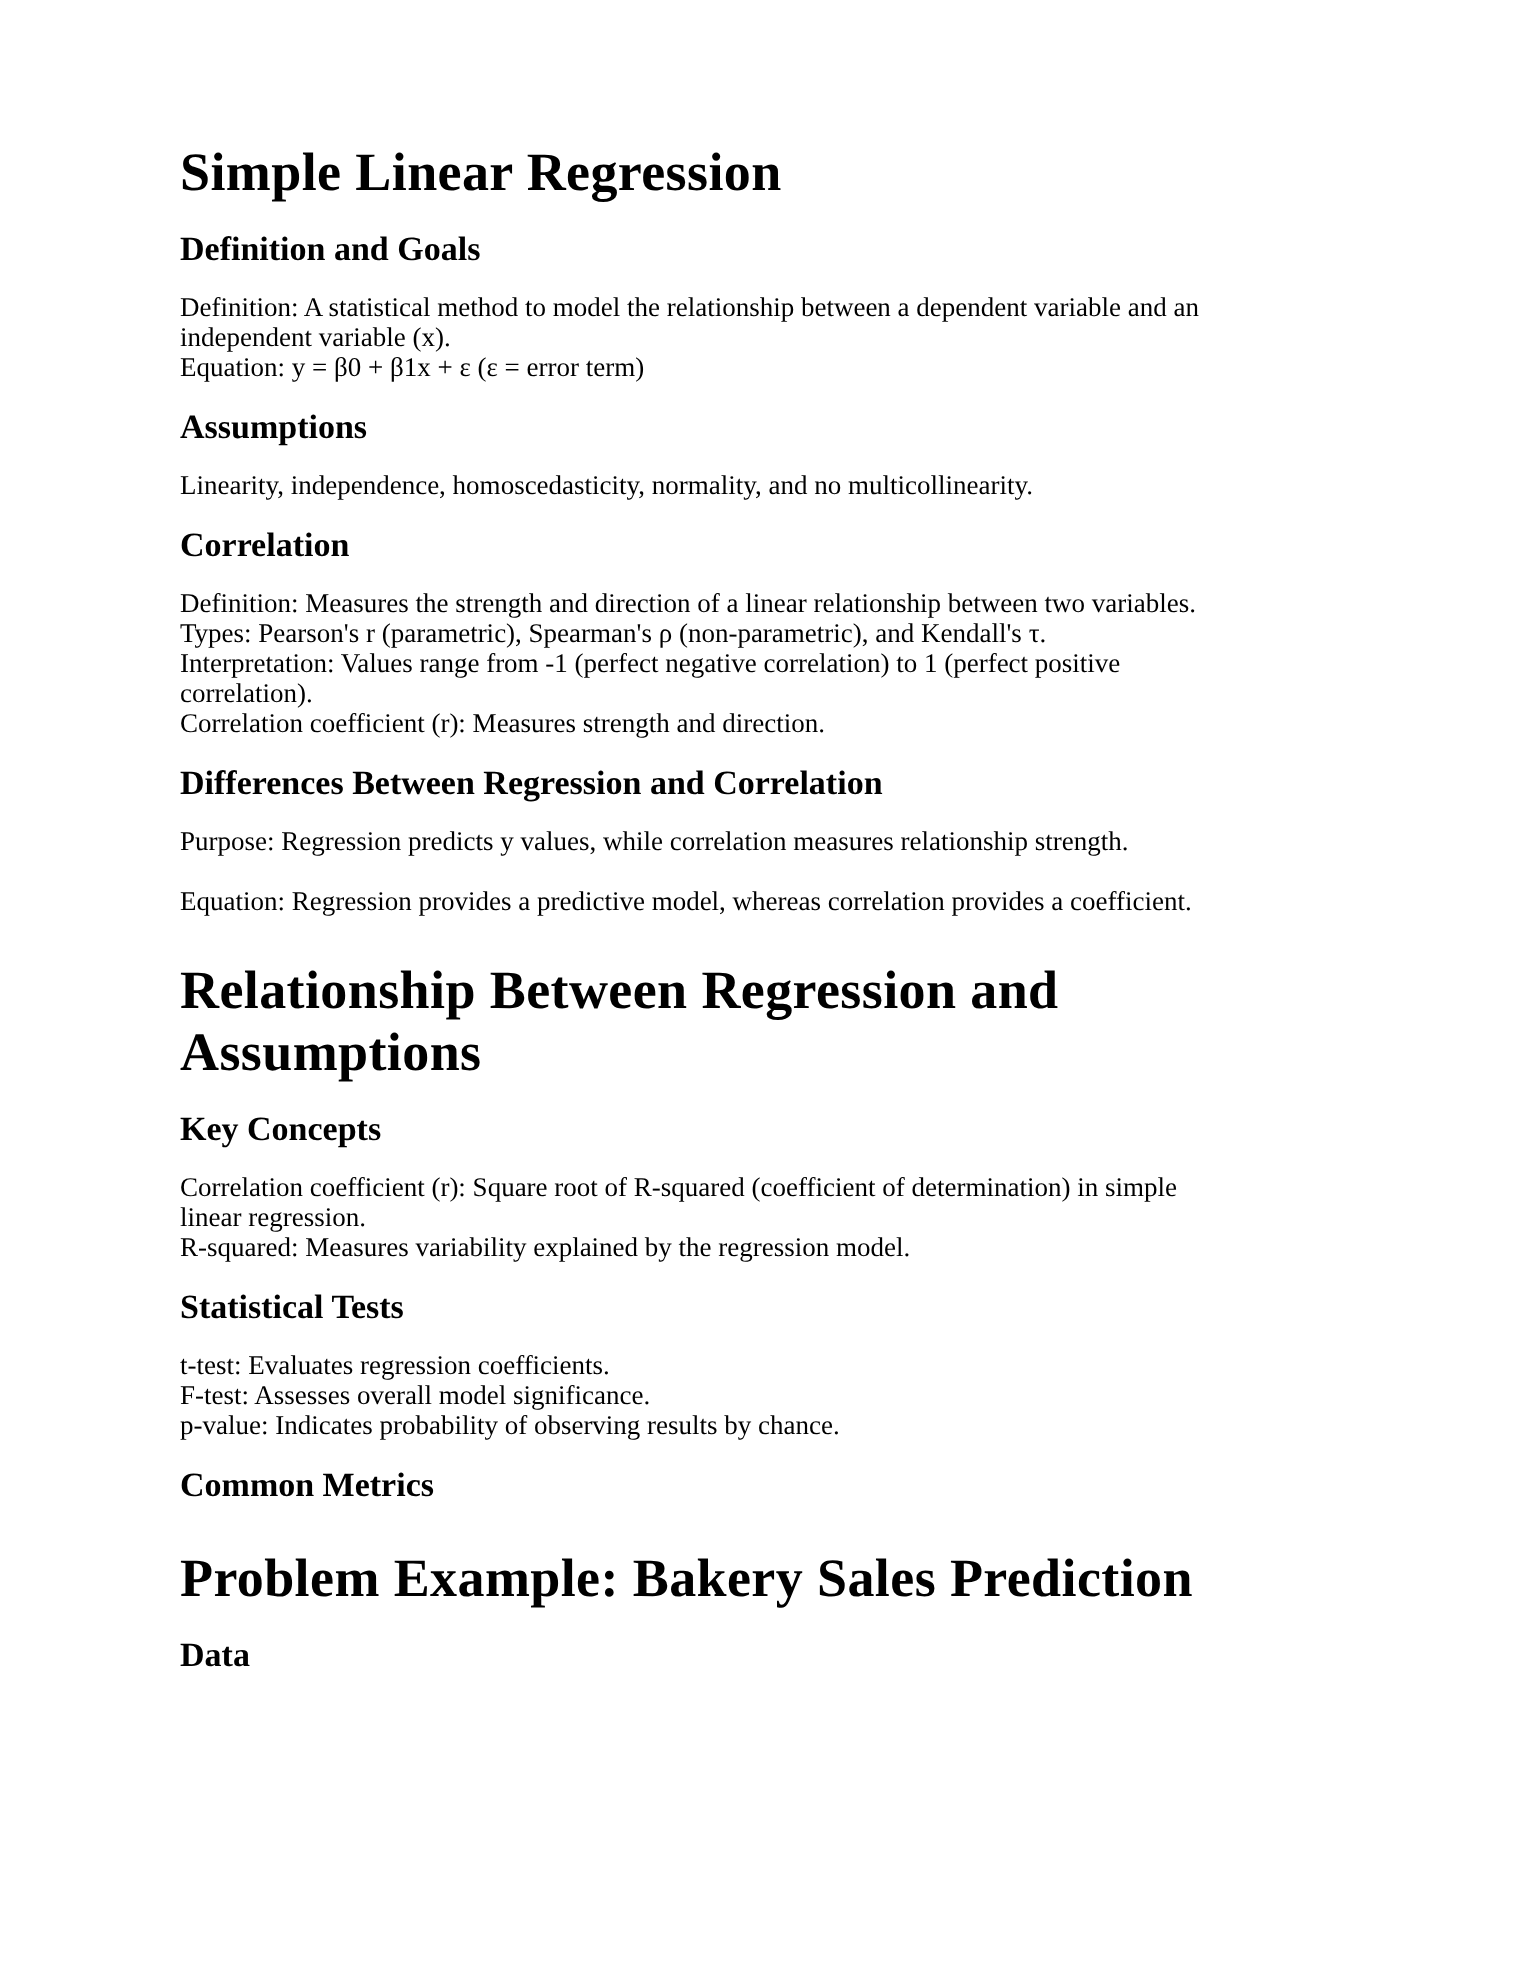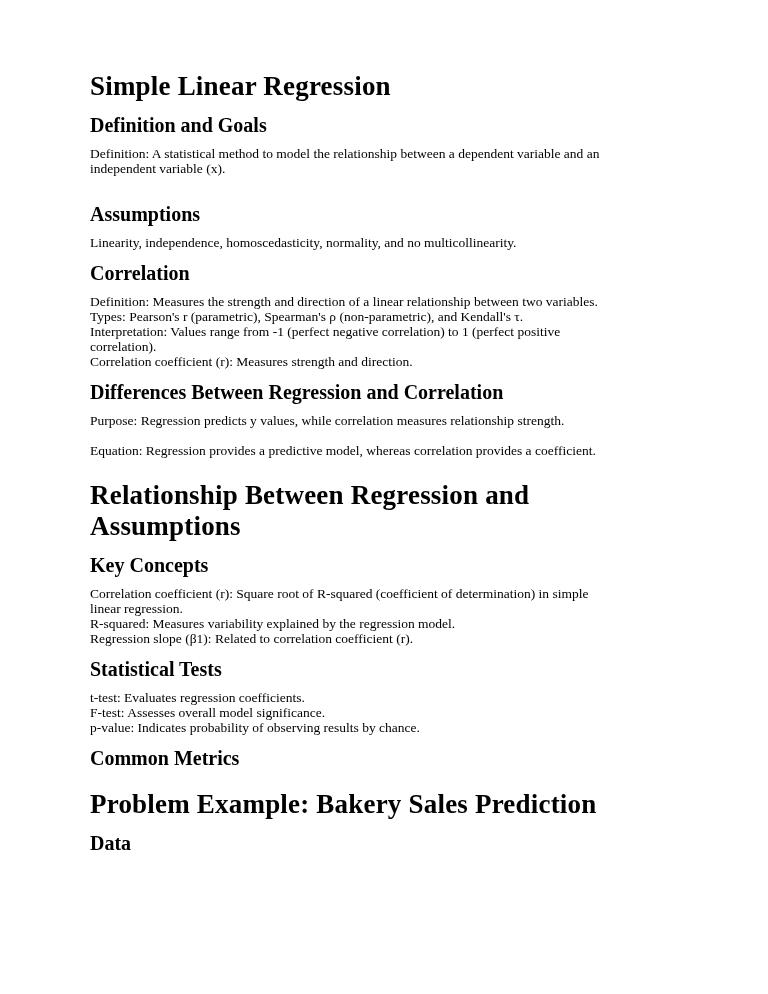--- a/index.html
+++ b/index.html
@@ -27,43 +27,43 @@
     font-size: 27px;
     line-height: 31px;
     font-weight: bold;
     margin: 22px 0 9px 0;
     letter-spacing: 0.2px;
   }
   .page h1.first {
     margin-top: 0;
   }
   .page h3 {
-    font-size: 20px;
+    font-size: 17px;
     line-height: 18px;
     font-weight: bold;
     margin: 14px 0 12px 0;
   }
   .page p {
     margin: 0 0 12px 0;
   }
 </style>
 </head>
 <body>
 
 <main class="page">
     <h1 class="first">Simple Linear Regression</h1>
     <h3>Definition and Goals</h3>
-    <p><span>Definition: A statistical method to model the relationship between a dependent variable and an independent variable (x).</span><br><br></p>
+    <p><span>Definition: A statistical method to model the relationship between a dependent variable and an independent variable (x).</span><br><span>Equation: y = β0 + β1x + ε (ε = error term)</span><br></p>
     <h3>Assumptions</h3>
     <p><span>Linearity, independence, homoscedasticity, normality, and no multicollinearity.</span></p>
     <h3>Correlation</h3>
     <p><span>Definition: Measures the strength and direction of a linear relationship between two variables.</span><br><span>Types: Pearson's r (parametric), Spearman's ρ (non-parametric), and Kendall's τ.</span><br><span>Interpretation: Values range from -1 (perfect negative correlation) to 1 (perfect positive correlation).</span><br><span>Correlation coefficient (r): Measures strength and direction.</span></p>
     <h3>Differences Between Regression and Correlation</h3>
     <p><span>Purpose: Regression predicts y values, while correlation measures relationship strength.</span><br><br><span>Equation: Regression provides a predictive model, whereas correlation provides a coefficient.</span></p>
     <h1>Relationship Between Regression and Assumptions</h1>
     <h3>Key Concepts</h3>
-    <p><span>Correlation coefficient (r): Square root of R-squared (coefficient of determination) in simple linear regression.</span><br><span>R-squared: Measures variability explained by the regression model.</span><br><span>Regression slope (β1): Related to correlation coefficient (r).</span></p>
+    <p><span>Correlation coefficient (r): Square root of R-squared (coefficient of determination) in simple linear regression.</span><br><span>R-squared: Measures variability explained by the regression model.</span><br></p>
     <h3>Statistical Tests</h3>
     <p><span>t-test: Evaluates regression coefficients.</span><br><span>F-test: Assesses overall model significance.</span><br><span>p-value: Indicates probability of observing results by chance.</span></p>
     <h3>Common Metrics</h3>
     <h1>Problem Example: Bakery Sales Prediction</h1>
     <h3>Data</h3>
   </main>
 
 </body></html>

